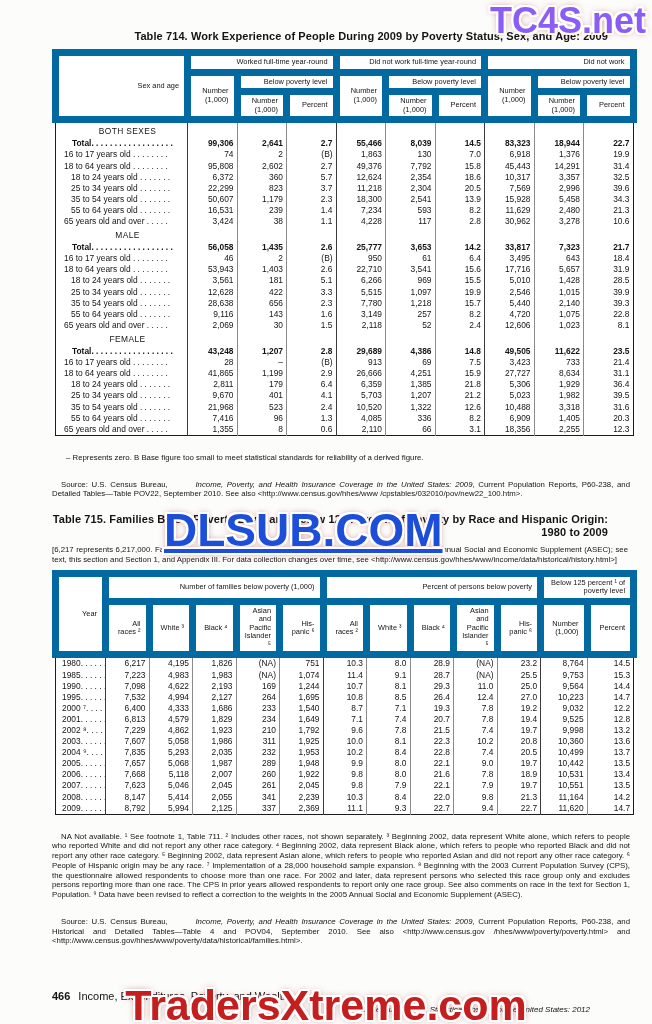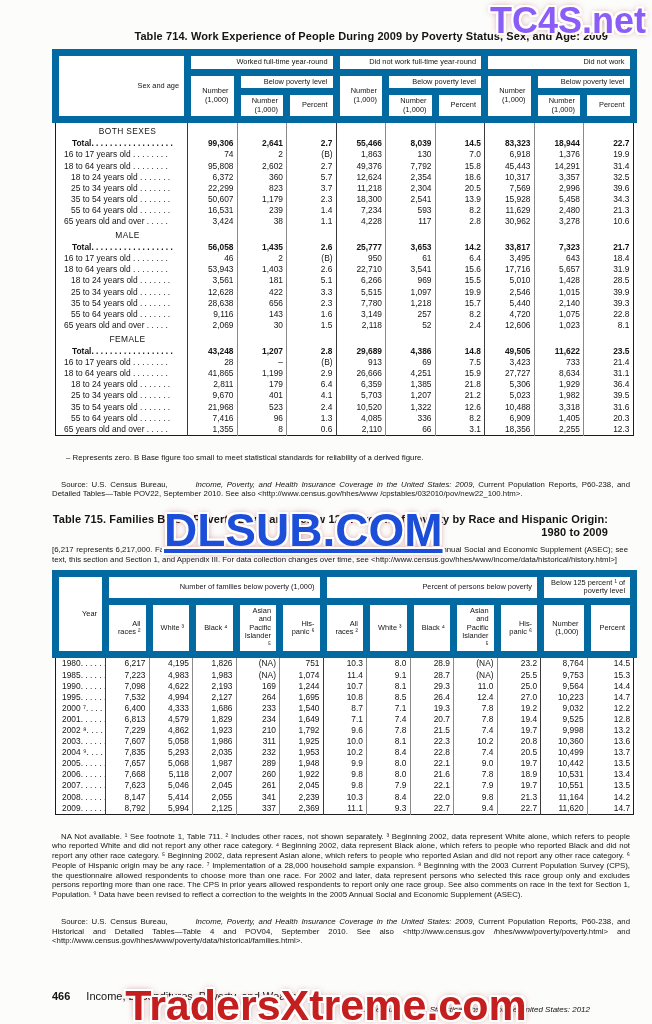--- a/index.html
+++ b/index.html
@@ -64,21 +64,21 @@
       -2px 0 0 #fff, 2px 0 0 #fff, 0 -2px 0 #fff, 0 2px 0 #fff,
       0 0 7px rgba(140,0,0,.55);
   }
   .wm-top { top: 0px; right: 6px; font-size: 36px; }
   .wm-mid { top: -10px; left: 112px; font-size: 46px; }
   .wm-bot { bottom: -6px; left: 50%; transform: translateX(-50%); font-size: 43px; }
 
   
   .footer { position: absolute; left: 52px; right: 22px; bottom: 10px; }
   .footer-line1 { font-size: 11px; }
-  .footer-line1 .pg { font-weight: bold; margin-right: 16px; }
+  .footer-line1 .pg { font-weight: bold; margin-right: 8px; }
   .footer-line2 { text-align: right; font-style: italic; font-size: 8px; margin-top: 3px; padding-right: 40px; }
 </style>
 </head>
 <body>
 
 <div class="wm wm-top" style="color: #8b5cf6;">TC4S.net</div>
 
 <div class="page">
 
   <section>

